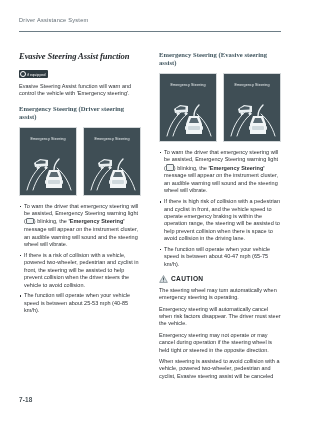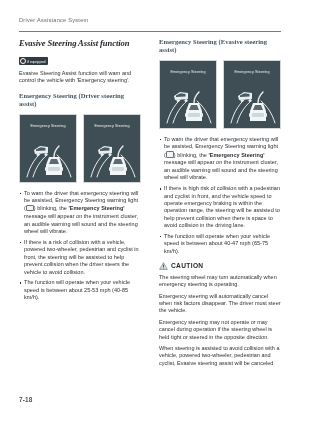--- a/index.html
+++ b/index.html
@@ -16,21 +16,21 @@
     position:absolute;left:19px;top:17px;
     font-size:5.6px;letter-spacing:.25px;color:#5f6a72;
     font-family:"Liberation Sans", sans-serif;
   }
   .headrule{
     position:absolute;left:19px;top:31px;width:262px;height:1px;
     background:#6d7d86;
   }
 
   
-  .cols{position:absolute;left:19px;top:38px;width:262px;height:340px;}
+  .cols{position:absolute;left:19px;top:51px;width:262px;height:340px;}
   .col{position:absolute;top:0;width:122px;}
   .col-left{left:0;}
   .col-right{left:140px;}
 
   
   h1.sec{
     margin:0;font-family:"Liberation Serif", serif;
     font-style:italic;font-weight:bold;font-size:8.6px;
     color:#23272b;letter-spacing:-.1px;line-height:11px;
   }

